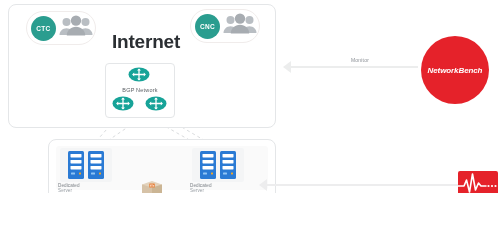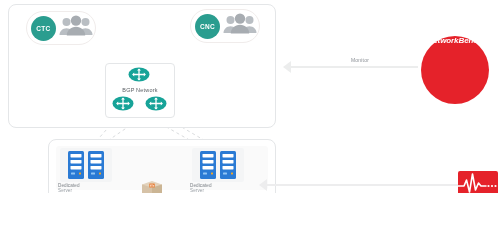--- a/index.html
+++ b/index.html
@@ -61,21 +61,21 @@
       font-size:5px;color:#8b9096;background:#ffffff;letter-spacing:.2px;}
 
   
   #mon2-arrow{position:absolute;left:266px;top:184px;width:200px;height:2px;background:#ededee;}
   #mon2-head{position:absolute;left:259px;top:179px;width:0;height:0;
       border-top:6px solid transparent;border-bottom:6px solid transparent;
       border-right:8px solid #ededee;}
 
   
   #nb-circle{position:absolute;left:421px;top:36px;width:68px;height:68px;border-radius:50%;
-      background:#e5222a;display:flex;align-items:flex-start;justify-content:center;}
+      background:#e5222a;display:flex;align-items:center;justify-content:center;}
   #nb-text{color:#ffffff;font-size:8px;font-weight:bold;font-style:italic;
       letter-spacing:-.1px;white-space:nowrap;}
   #pulse-tile{position:absolute;left:458px;top:171px;width:40px;height:26px;background:#e5222a;
       border-radius:2px;overflow:hidden;}
 
   
   #links{position:absolute;left:0;top:0;width:500px;height:193px;pointer-events:none;}
 </style>
 </head>
 <body>
@@ -87,20 +87,21 @@
       <path d="M62 47 L126 66"></path>
       <path d="M222 45 L156 66"></path>
       <path d="M122 112 L92 146"></path>
       <path d="M156 112 L214 146"></path>
       <path d="M140 112 L200 146"></path>
       <path d="M150 112 L100 146"></path>
     </g>
   </svg>
 
   <div class="panel" id="internet-zone"></div>
+  <div id="internet-title">Internet</div>
 
   <div class="isp-pill" id="pill-ctc">
     <div class="isp-badge">CTC</div>
     <span class="users-ico">
       <svg width="34" height="22" viewBox="0 0 34 22">
         <g fill="#b9bec3">
           <circle cx="7.5" cy="7" r="4"></circle>
             <path d="M0.5 20c0-4 3.2-6.8 7-6.8s7 2.8 7 6.8z"></path>
           <circle cx="26.5" cy="7" r="4"></circle>
             <path d="M19.5 20c0-4 3.2-6.8 7-6.8s7 2.8 7 6.8z"></path>

